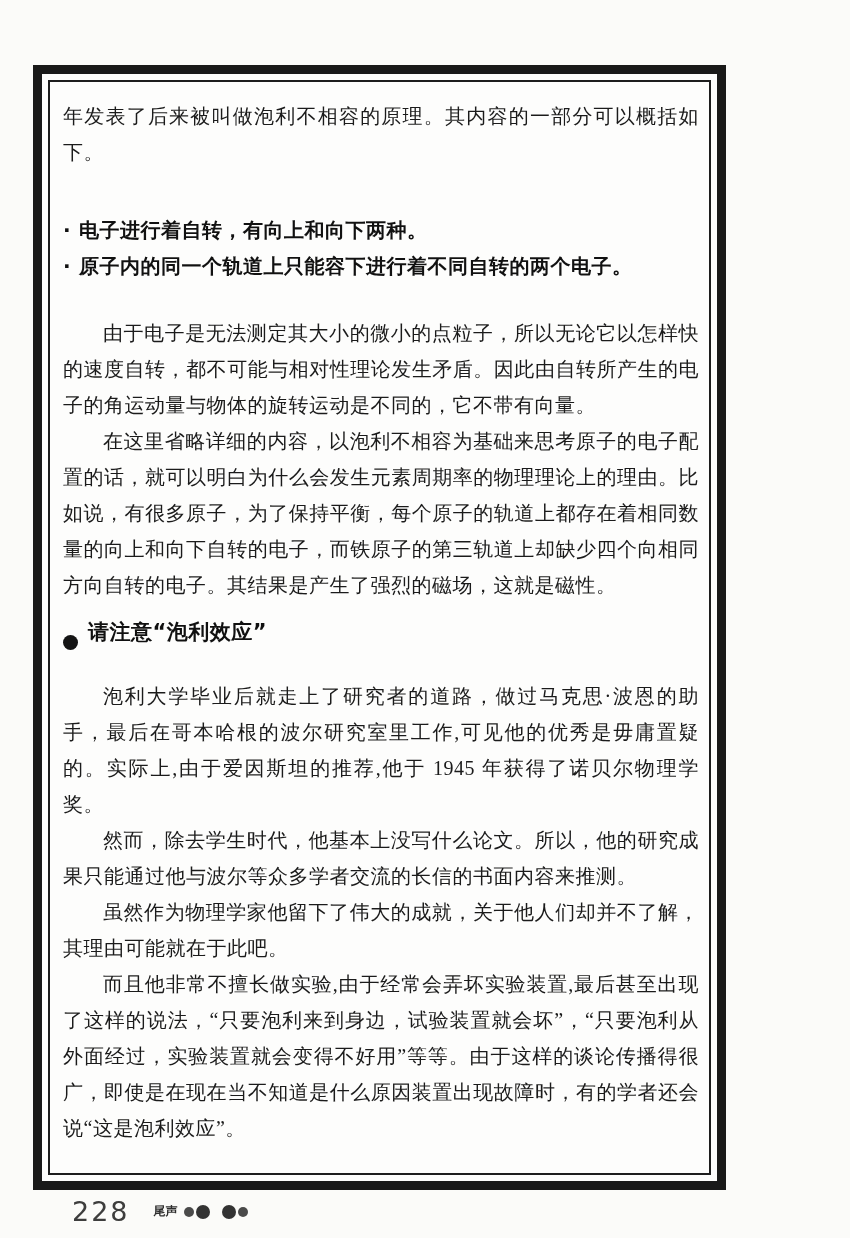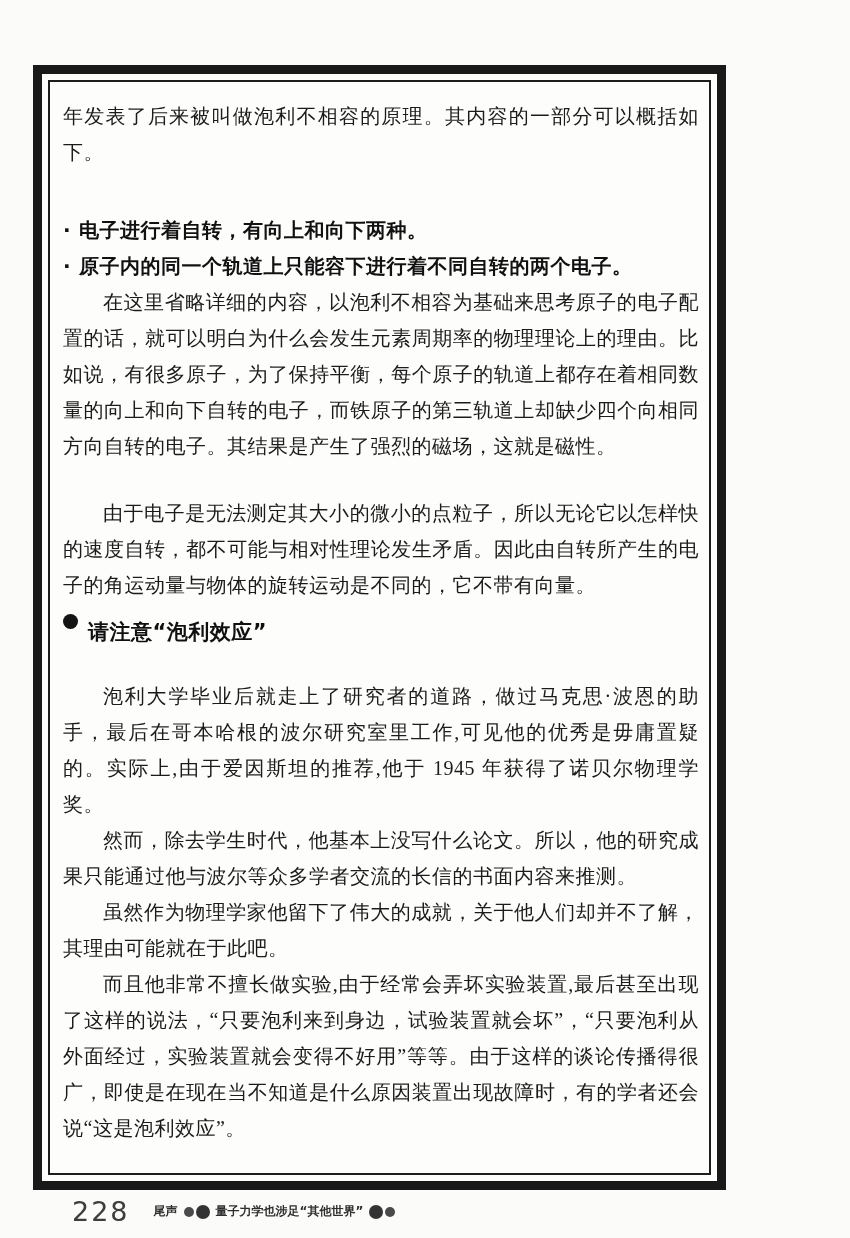--- a/index.html
+++ b/index.html
@@ -54,21 +54,21 @@
   .para-gap-top { margin-top: 31px !important; }
 
   .section-heading {
     margin: 11px 0 28px 0;
     font-family: "DejaVu Sans", "Liberation Sans", sans-serif;
     font-weight: 700;
     font-size: 21px;
     line-height: 36px;
     color: #101010;
     display: flex;
-    align-items: flex-start;
+    align-items: flex-end;
   }
   .dot-icon {
     display: inline-block;
     width: 15px; height: 15px;
     background: #141414;
     border-radius: 50%;
     margin-right: 10px;
     flex: 0 0 auto;
   }
 
@@ -120,23 +120,23 @@
           <div class="bullet-line">
             <span class="bullet-marker">·</span>
             <span>电子进行着自转，有向上和向下两种。</span>
           </div>
           <div class="bullet-line">
             <span class="bullet-marker">·</span>
             <span>原子内的同一个轨道上只能容下进行着不同自转的两个电子。</span>
           </div>
         </div>
 
+        <p class="body indent para-gap-top">由于电子是无法测定其大小的微小的点粒子，所以无论它以怎样快的速度自转，都不可能与相对性理论发生矛盾。因此由自转所产生的电子的角运动量与物体的旋转运动是不同的，它不带有向量。</p>
+
         <p class="body indent">在这里省略详细的内容，以泡利不相容为基础来思考原子的电子配置的话，就可以明白为什么会发生元素周期率的物理理论上的理由。比如说，有很多原子，为了保持平衡，每个原子的轨道上都存在着相同数量的向上和向下自转的电子，而铁原子的第三轨道上却缺少四个向相同方向自转的电子。其结果是产生了强烈的磁场，这就是磁性。</p>
-
-        <p class="body indent para-gap-top">由于电子是无法测定其大小的微小的点粒子，所以无论它以怎样快的速度自转，都不可能与相对性理论发生矛盾。因此由自转所产生的电子的角运动量与物体的旋转运动是不同的，它不带有向量。</p>
 
         <h2 class="section-heading">
           <span class="dot-icon"></span>
           <span>请注意“泡利效应”</span>
         </h2>
 
 
         <p class="body indent">泡利大学毕业后就走上了研究者的道路，做过马克思·波恩的助手，最后在哥本哈根的波尔研究室里工作,可见他的优秀是毋庸置疑的。实际上,由于爱因斯坦的推荐,他于 1945 年获得了诺贝尔物理学奖。</p>
 
         <p class="body indent">然而，除去学生时代，他基本上没写什么论文。所以，他的研究成果只能通过他与波尔等众多学者交流的长信的书面内容来推测。</p>
@@ -149,20 +149,19 @@
     </div>
   </div>
 
   <div class="footer">
     <span class="page-num">228</span>
     <span class="chapter-label">尾声</span>
     <span class="dots">
       <i class="d small"></i>
       <i class="d big"></i>
     </span>
-    <span class="chapter-title">量子力学也涉足“其他世界”</span>
     <span class="dots">
       <i class="d big"></i>
       <i class="d small"></i>
     </span>
   </div>
 
 </div>
 
 </body></html>

